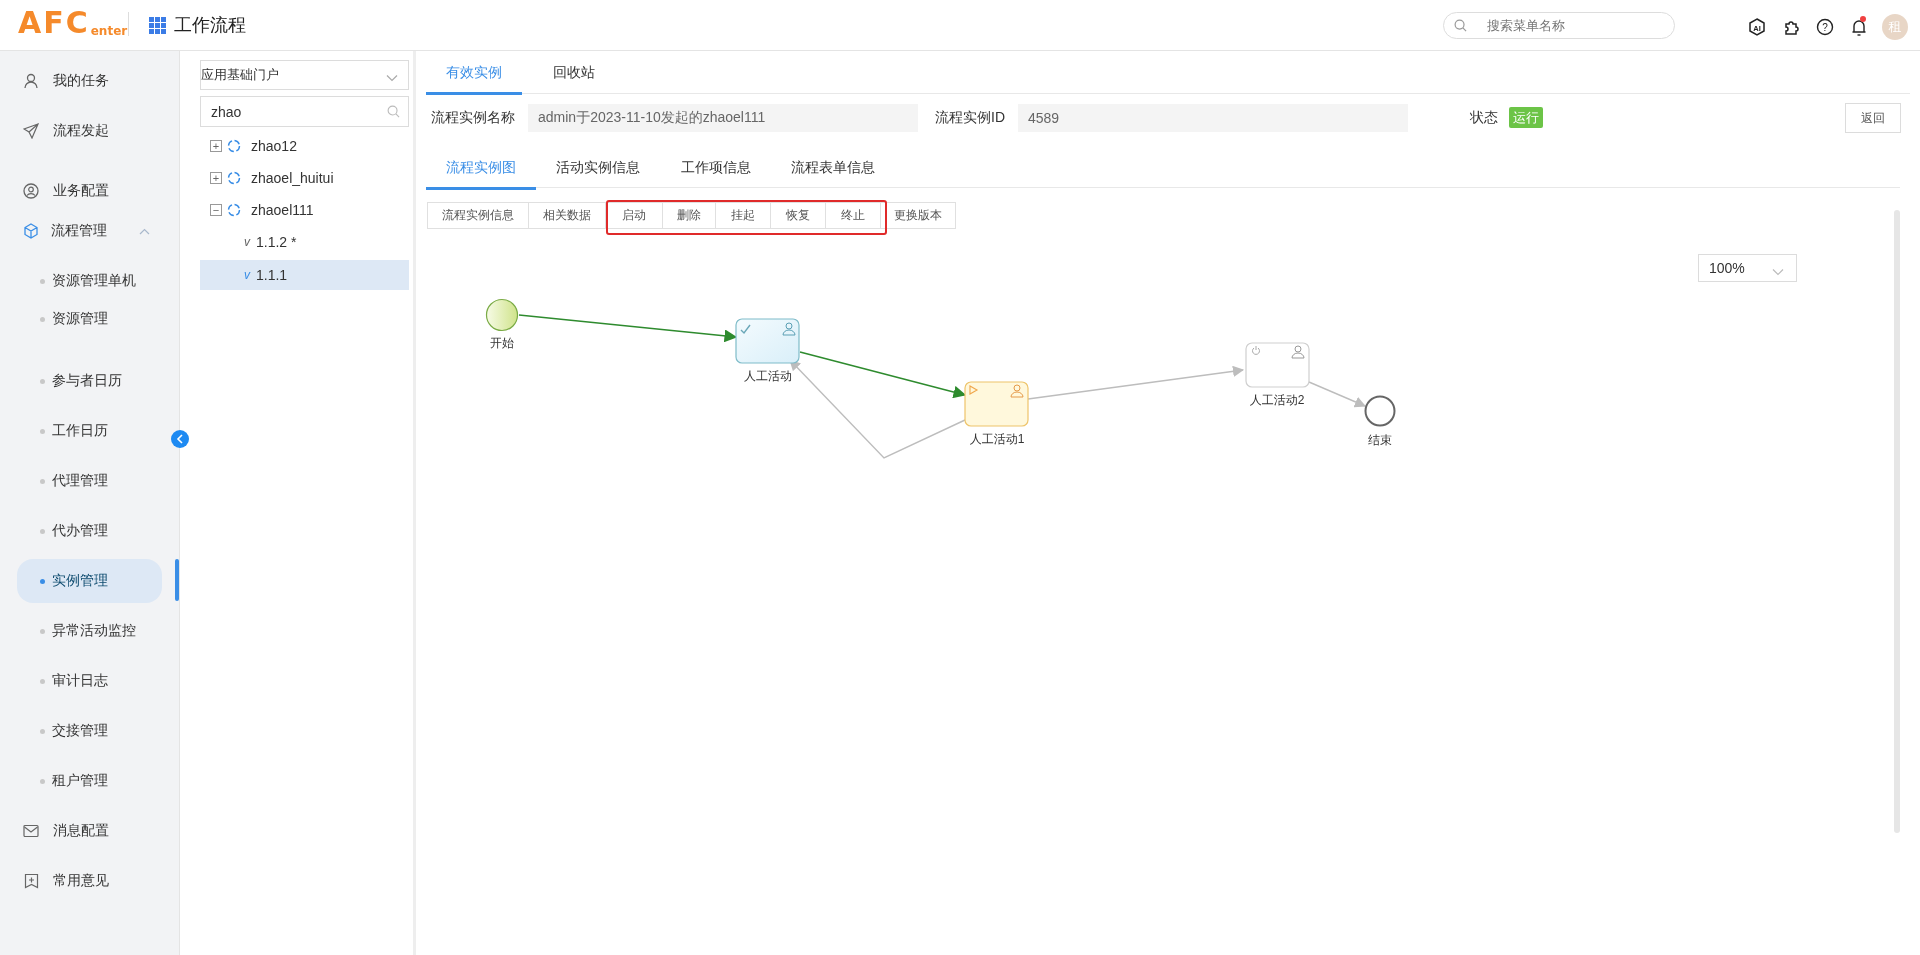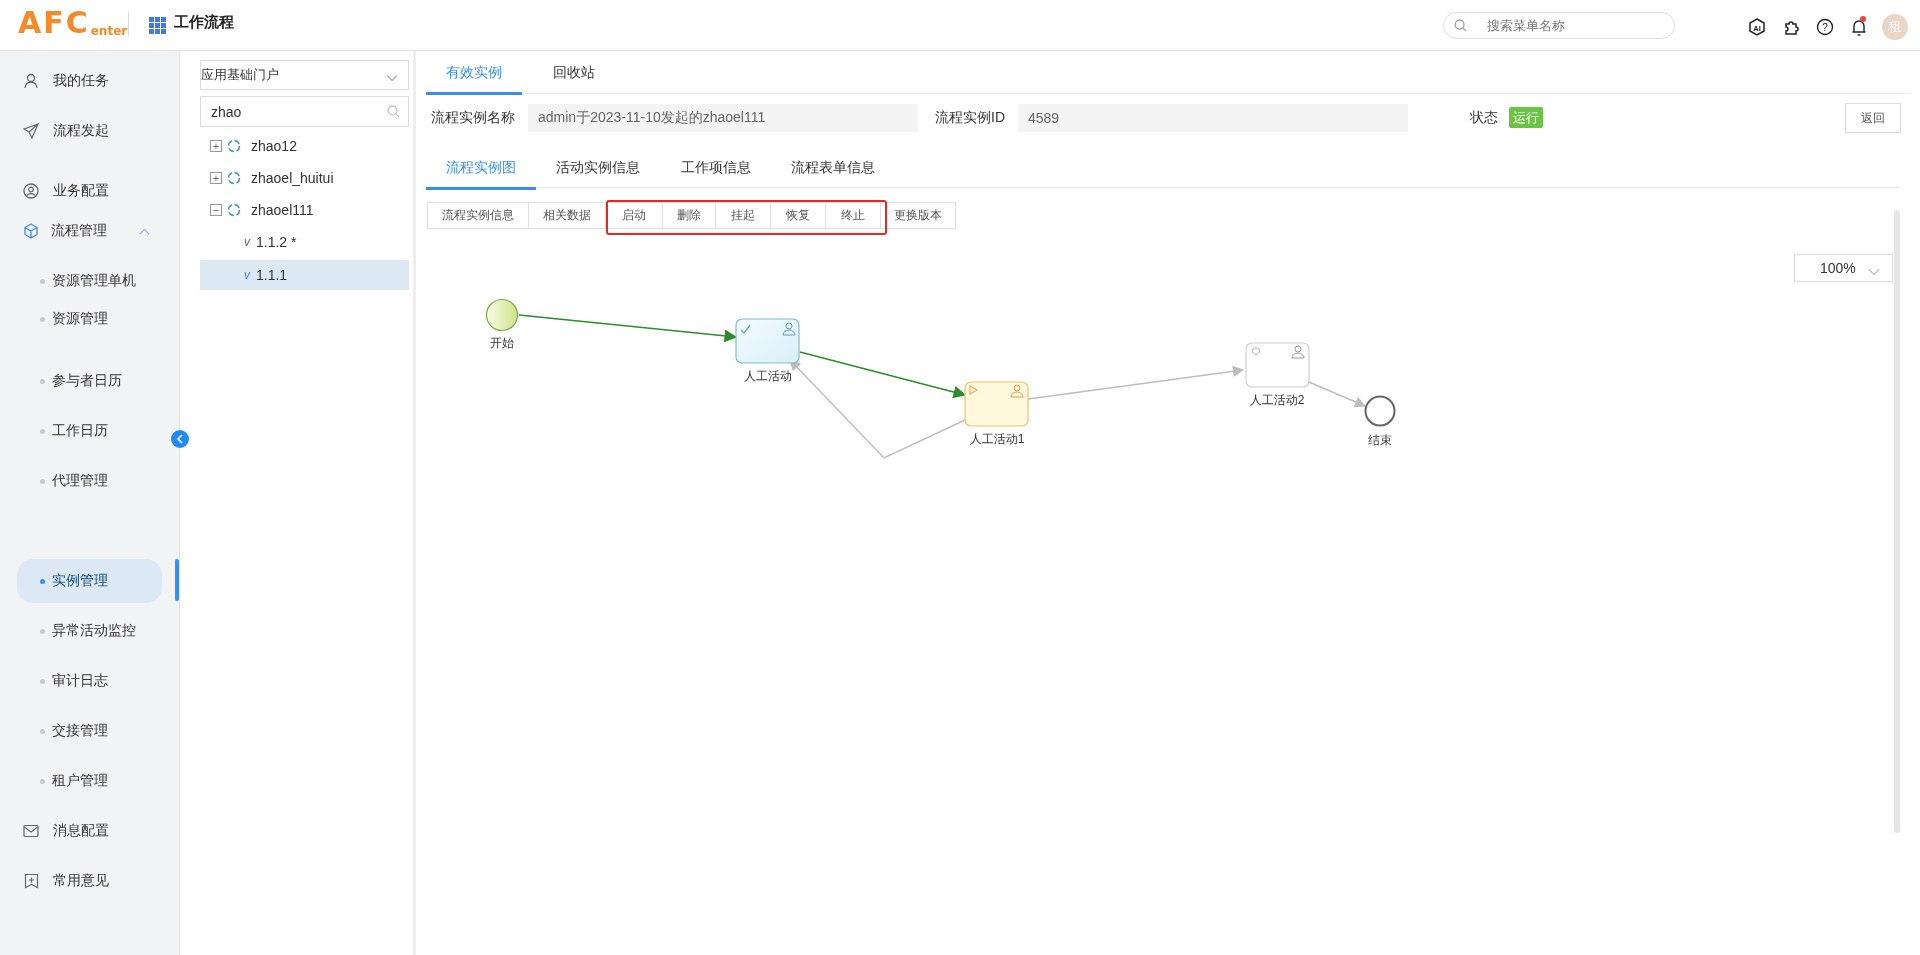--- a/index.html
+++ b/index.html
@@ -4,21 +4,21 @@
 <style>
 *{box-sizing:border-box;margin:0;padding:0}
 html,body{width:1920px;height:955px;overflow:hidden;background:#fff;font-family:"Liberation Sans","DejaVu Sans",sans-serif;font-size:14px;color:#333}
 .header{position:absolute;left:0;top:0;width:1920px;height:51px;background:#fff;border-bottom:1px solid #e4e4e4}
 .logo{position:absolute;left:18px;top:6px;font-family:"DejaVu Sans",sans-serif;font-weight:bold;color:#f58a2b;display:flex;align-items:flex-end;height:32px}
 .logo .big{font-size:30px;letter-spacing:2px;line-height:30px}
 .logo .small{font-size:12px;margin-left:1px;line-height:14px}
 .hdiv{position:absolute;left:128px;top:12px;width:1px;height:24px;background:#ddd}
 .apps-icon{position:absolute;left:149px;top:17px;width:17px;height:17px;display:grid;grid-template-columns:repeat(3,5px);grid-gap:1px}
 .apps-icon i{background:#3b7ce6;display:block}
-.htitle{position:absolute;left:174px;top:13px;font-size:15px;font-weight:bold;color:#222}
+.htitle{position:absolute;left:174px;top:13px;font-size:18px;font-weight:normal;color:#222}
 .search{position:absolute;left:1443px;top:12px;width:232px;height:27px;border:1px solid #ddd;border-radius:14px;display:flex;align-items:center;padding-left:10px}
 .search input{border:none;outline:none;font-size:13px;color:#999;margin-left:20px;width:180px;background:transparent;font-family:Liberation Sans, sans-serif}
 .hicons{position:absolute;left:1740px;top:14px;display:flex;align-items:center;gap:0}
 .hicon{width:34px;height:24px;display:flex;align-items:center;justify-content:center;position:relative}
 .reddot{position:absolute;right:10px;top:1px;width:6px;height:6px;border-radius:3px;background:#f04141}
 .avatar{width:26px;height:26px;border-radius:13px;background:#e8d6c6;color:#fff;font-size:13px;display:flex;align-items:center;justify-content:center;margin-left:6px}
 
 .sidebar{position:absolute;left:0;top:51px;width:180px;height:904px;background:#f2f3f5;border-right:1px solid #e4e4e4}
 .sitem{position:absolute;left:0;width:156px;height:44px;display:flex;align-items:center;font-size:14px;color:#333;cursor:pointer}
 .sitem .ic{position:absolute;left:22px;width:18px;height:18px;display:flex;align-items:center;justify-content:center}
@@ -55,21 +55,21 @@
 .tab.on::after{content:"";position:absolute;left:0;right:0;bottom:-1px;height:3px;background:#3a8ee6}
 .frow{position:absolute;top:53px;height:28px;display:flex;align-items:center;font-size:14px;color:#333}
 .finput{position:absolute;top:53px;height:28px;background:#f4f4f4;border:none;font-size:14px;color:#666;padding-left:10px;display:flex;align-items:center}
 .badge{position:absolute;left:1093px;top:56px;height:21px;padding:0 4px;background:#6cc447;color:#fff;font-size:13px;display:flex;align-items:center;border-radius:2px}
 .btn-back{position:absolute;left:1429px;top:52px;width:56px;height:30px;border:1px solid #dcdcdc;background:#fff;font-size:12px;color:#555;display:flex;align-items:center;justify-content:center}
 .tabs2{position:absolute;left:10px;top:95px;width:1474px;height:42px;border-bottom:1px solid #e8e8e8}
 .toolbar{position:absolute;left:11px;top:151px;height:27px;display:flex;border:1px solid #e0e0e0}
 .tb{height:25px;padding:0 14px;font-size:12px;color:#555;display:flex;align-items:center;border-right:1px solid #e0e0e0;background:#fff;cursor:pointer}
 .tb:last-child{border-right:none}
 .redbox{position:absolute;left:190px;top:149px;width:281px;height:35px;border:2px solid #e02a2a;border-radius:3px;pointer-events:none}
-.zoomsel{position:absolute;left:1378px;top:203px;width:99px;height:28px;border:1px solid #dcdcdc;display:flex;align-items:center;padding-left:25px;font-size:14px;color:#333}
+.zoomsel{position:absolute;left:1282px;top:203px;width:99px;height:28px;border:1px solid #dcdcdc;display:flex;align-items:center;padding-left:10px;font-size:14px;color:#333}
 .zoomsel .arr{position:absolute;right:12px;top:8px}
 .vscroll{position:absolute;left:1478px;top:159px;width:6px;height:623px;background:#e6e6e6;border-radius:3px}
 .canvas{position:absolute;left:0;top:190px;width:1470px;height:700px}
 .nodelabel{position:absolute;font-size:12px;color:#333;white-space:nowrap;transform:translateX(-50%)}
 </style>
 </head>
 <body>
 
 <div class="header">
   <div class="logo">
@@ -176,20 +176,24 @@
       <span class="dot"></span>
       <span class="lb">参与者日历</span>
     </div>
   <div class="sitem sub" style="top:358px">
       <span class="dot"></span>
       <span class="lb">工作日历</span>
     </div>
   <div class="sitem sub" style="top:408px">
       <span class="dot"></span>
       <span class="lb">代理管理</span>
+    </div>
+  <div class="sitem sub" style="top:458px">
+      <span class="dot"></span>
+      <span class="lb">代办管理</span>
     </div>
   <div class="sitem sub active" style="top:508px">
       <span class="dot"></span>
       <span class="lb">实例管理</span>
     </div>
   <div class="sitem sub" style="top:558px">
       <span class="dot"></span>
       <span class="lb">异常活动监控</span>
     </div>
   <div class="sitem sub" style="top:608px">

